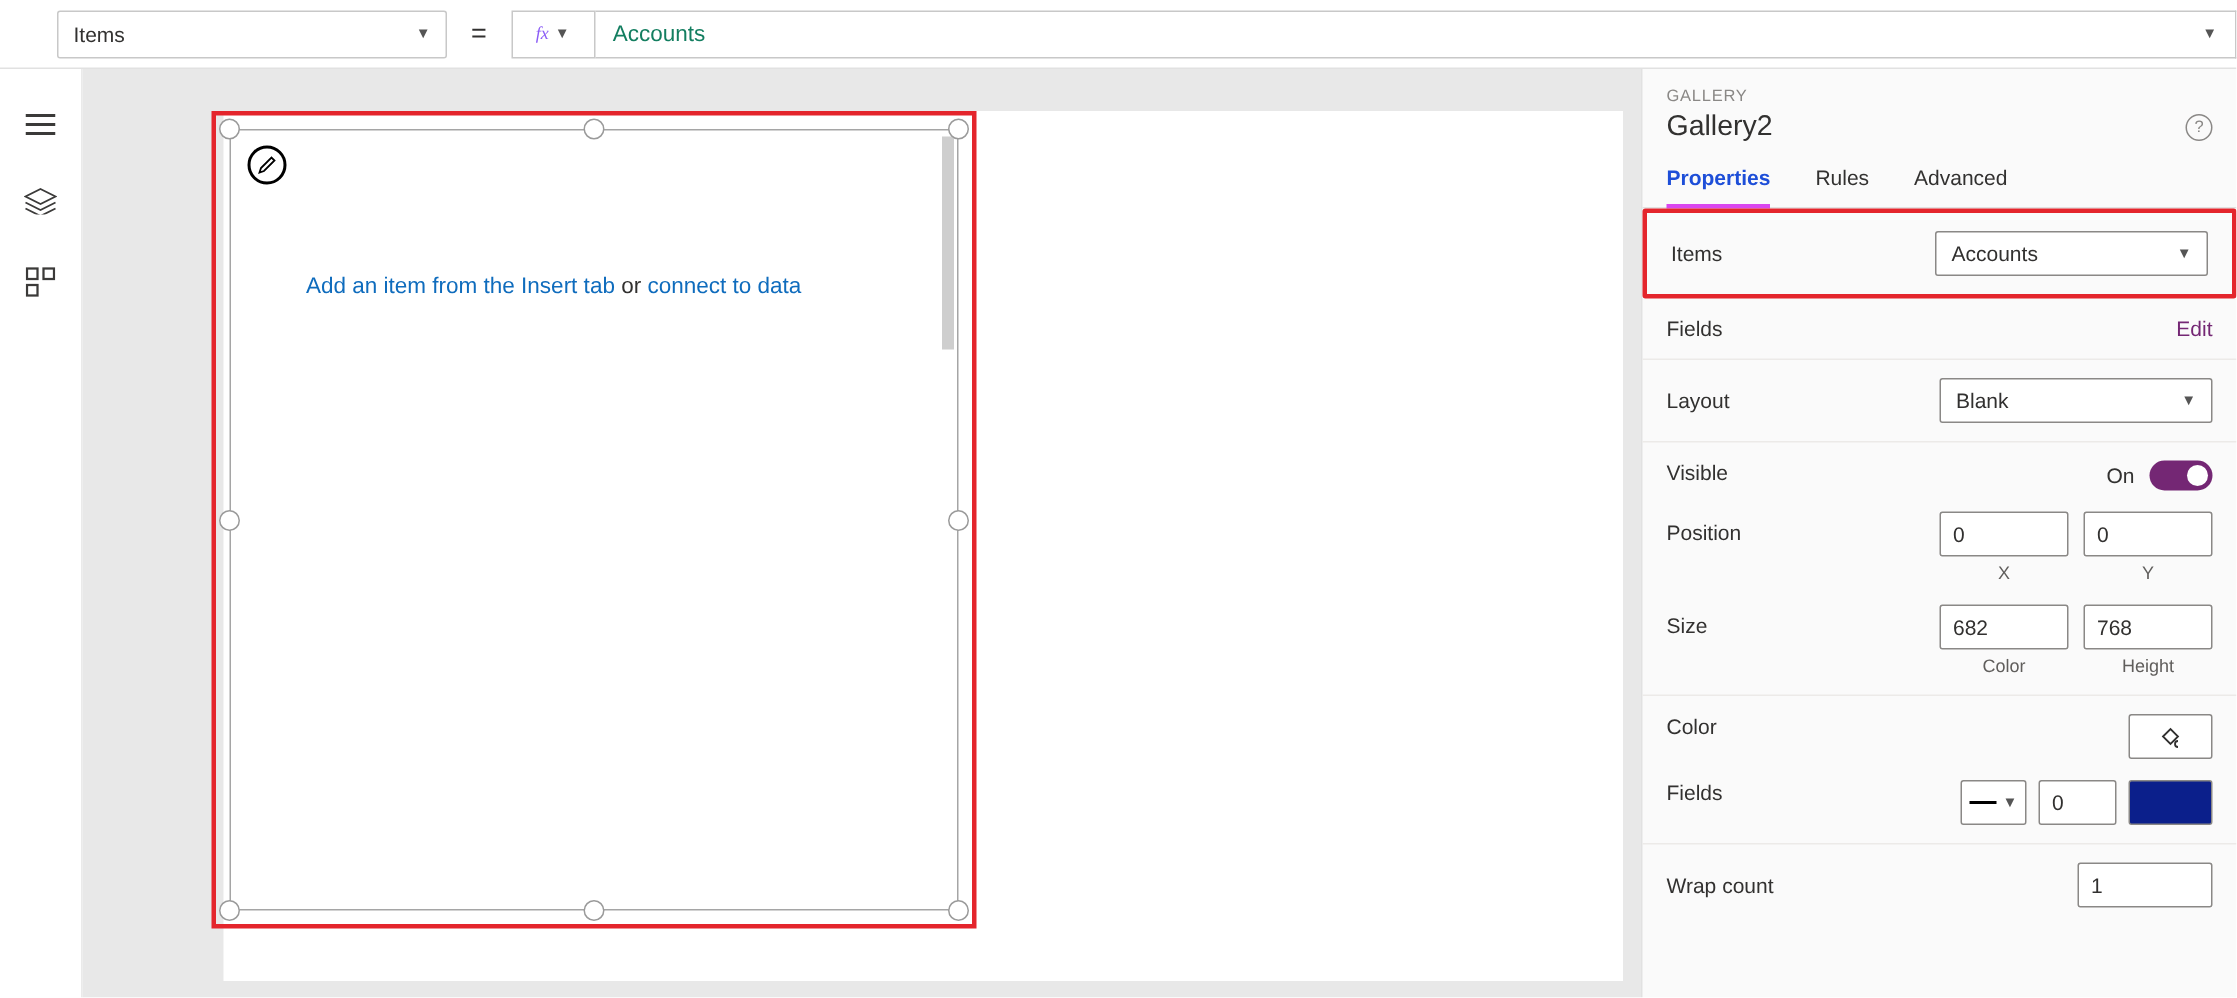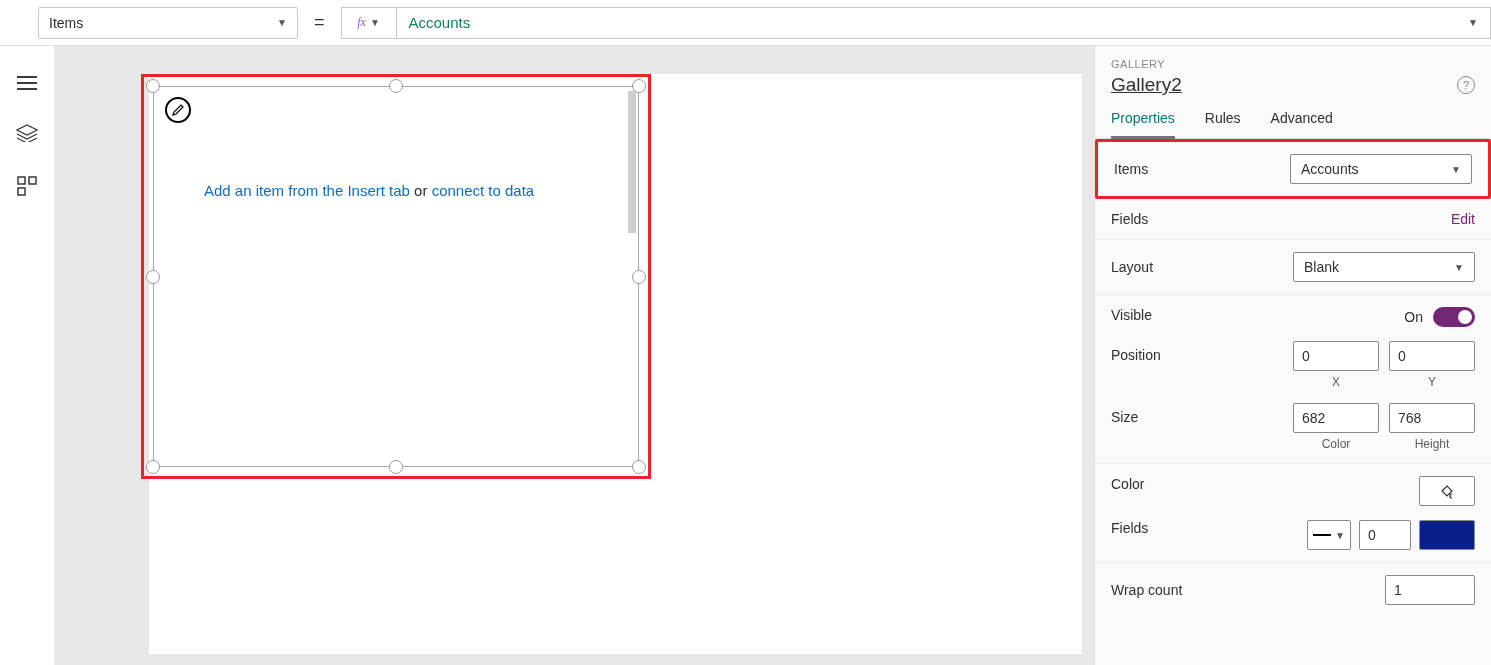--- a/index.html
+++ b/index.html
@@ -17,41 +17,41 @@
 
 .main-row { display: flex; height: calc(665px - 46px); }
 
 
 .left-sidebar { width: 55px; background: #fff; border-right: 1px solid #eaeaea; padding-top: 30px; display: flex; flex-direction: column; align-items: center; gap: 30px; }
 .lsb-icon { color: #3b3a39; }
 
 
 .canvas-area { flex: 1; background: #e8e8e8; position: relative; }
 .canvas-white { position: absolute; left: 94px; top: 28px; width: 933px; height: 580px; background: #fff; }
-.sel-red { position: absolute; left: 86px; top: 28px; width: 510px; height: 405px; border: 3px solid #e4252c; }
+.sel-red { position: absolute; left: 86px; top: 28px; width: 510px; height: 545px; border: 3px solid #e4252c; }
 .gallery-box { position: absolute; left: 9px; top: 9px; right: 9px; bottom: 9px; border: 1px solid #a5a5a5; background: #fff; }
 .handle { position: absolute; width: 14px; height: 14px; border-radius: 50%; background: #fff; border: 1px solid #9a9a9a; }
 .h-tl { left: 2px; top: 2px; } .h-tc { left: 50%; top: 2px; transform: translateX(-50%);} .h-tr { right: 2px; top: 2px; }
 .h-ml { left: 2px; top: 50%; transform: translateY(-50%);} .h-mr { right: 2px; top: 50%; transform: translateY(-50%);}
 .h-bl { left: 2px; bottom: 2px; } .h-bc { left: 50%; bottom: 2px; transform: translateX(-50%);} .h-br { right: 2px; bottom: 2px; }
 .edit-pencil { position: absolute; left: 21px; top: 20px; width: 26px; height: 26px; border: 2px solid #000; border-radius: 50%; display: flex; align-items: center; justify-content: center; background: #fff; }
 .gallery-hint { position: absolute; left: 60px; top: 105px; font-size: 15px; color: #323130; }
 .hint-link { color: #0f6cbd; cursor: pointer; }
 .gallery-scroll { position: absolute; right: 12px; top: 14px; width: 8px; height: 142px; background: #cecece; border-radius: 0px; }
 
 
 .right-panel { width: 397px; background: #fafafa; border-left: 1px solid #e1e1e1; display: flex; flex-direction: column; font-size: 14px; color: #323130; }
 .rp-header { padding: 12px 16px 0 16px; }
 .rp-type { font-size: 11px; color: #8a8886; letter-spacing: 0.5px; }
 .rp-name-row { display: flex; justify-content: space-between; align-items: center; margin-top: 4px; }
-.rp-name { font-size: 19px; font-weight: 400; color: #323130; text-decoration: underline; }
+.rp-name { font-size: 19px; font-weight: 400; color: #323130; }
 .help-icon { width: 18px; height: 18px; border: 1px solid #8a8886; border-radius: 50%; display: flex; align-items: center; justify-content: center; font-size: 11px; color: #8a8886; }
 .tabs { display: flex; gap: 30px; border-bottom: 1px solid #e1e1e1; padding: 14px 16px 0 16px; }
 .tab { padding-bottom: 10px; color: #323130; font-size: 14px; }
-.tab-active { font-weight: 400; color: #0f766e; border-bottom: 3px solid #737373; margin-bottom: -1px; }
+.tab-active { font-weight: 700; color: #1d4ed8; border-bottom: 3px solid #d946ef; margin-bottom: -1px; }
 
 .prop-row { display: flex; align-items: center; justify-content: space-between; padding: 12px 16px; border-bottom: 1px solid #eceae8; }
 .prop-row.highlight { border: 3px solid #e4252c; border-radius: 2px; }
 .prop-label { color: #323130; }
 .dd { height: 30px; border: 1px solid #8a8886; border-radius: 2px; background: #fff; display: flex; align-items: center; justify-content: space-between; padding: 0 10px; font-size: 14px; width: 182px; }
 .edit-link { color: #742774; }
 .toggle { width: 42px; height: 20px; border-radius: 10px; background: #742774; position: relative; }
 .toggle::after { content: ""; position: absolute; right: 3px; top: 3px; width: 14px; height: 14px; background: #fff; border-radius: 50%; }
 .toggle-row { display: flex; align-items: center; gap: 10px; }
 .on-text { font-size: 14px; color: #323130; }

